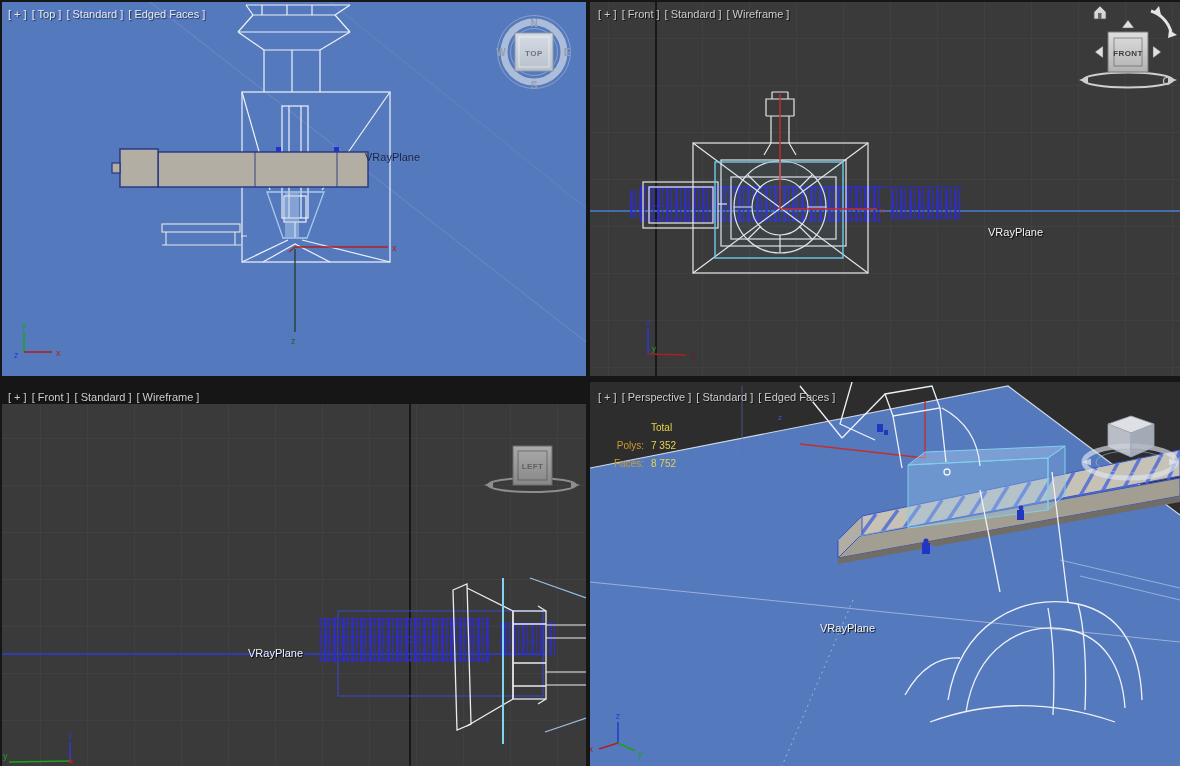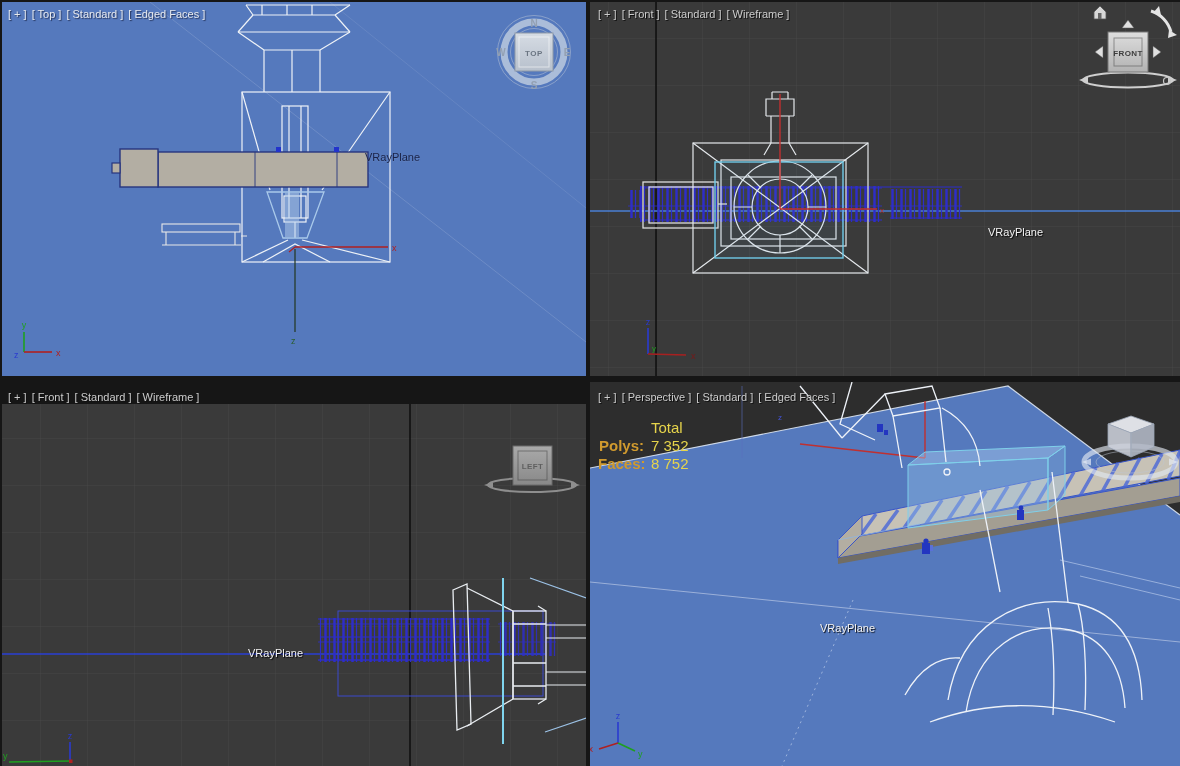--- a/index.html
+++ b/index.html
@@ -7,23 +7,23 @@
          font-family:"Liberation Sans",sans-serif;}
   .vp{position:absolute;overflow:hidden;}
   .vp svg{position:absolute;left:0;top:0;display:block;}
   .vp-label{position:absolute;display:flex;gap:5px;font-size:11px;z-index:5;white-space:nowrap;}
   .vp-label span{cursor:default;}
   .lbl-light{color:#e7eaef;text-shadow:1px 1px 1px rgba(10,15,40,.65);}
   .lbl-dark{color:#cccccc;text-shadow:1px 1px 0 #111;}
   .obj-label{position:absolute;font-size:11px;z-index:4;white-space:nowrap;margin-top:32px;}
   .obj-navy{color:#1b2347;text-shadow:0 1px 1px rgba(120,150,200,.35);}
   .obj-white{color:#f2f2f2;text-shadow:1px 1px 1px rgba(0,0,0,.9);}
-  #stats{position:absolute;left:598px;top:419px;z-index:5;font-size:15px;line-height:18px;}
+  #stats{position:absolute;left:598px;top:419px;z-index:5;font-size:10px;line-height:18px;}
   .stat-row{display:flex;}
-  .stat-label{display:inline-block;width:46px;text-align:right;color:#d09a2e;font-weight:bold;}
+  .stat-label{display:inline-block;width:46px;text-align:right;color:#d09a2e;}
   .stat-value{display:inline-block;margin-left:7px;color:#e6d44b;}
   svg text{font-family:"Liberation Sans",sans-serif;}
   .border-active{box-shadow:inset 0 0 0 2px #8f7f3d;}
 </style>
 </head>
 <body>
 
 <div id="stage">
 
   <div class="vp" style="left:2px;top:2px;width:584px;height:374px;">

